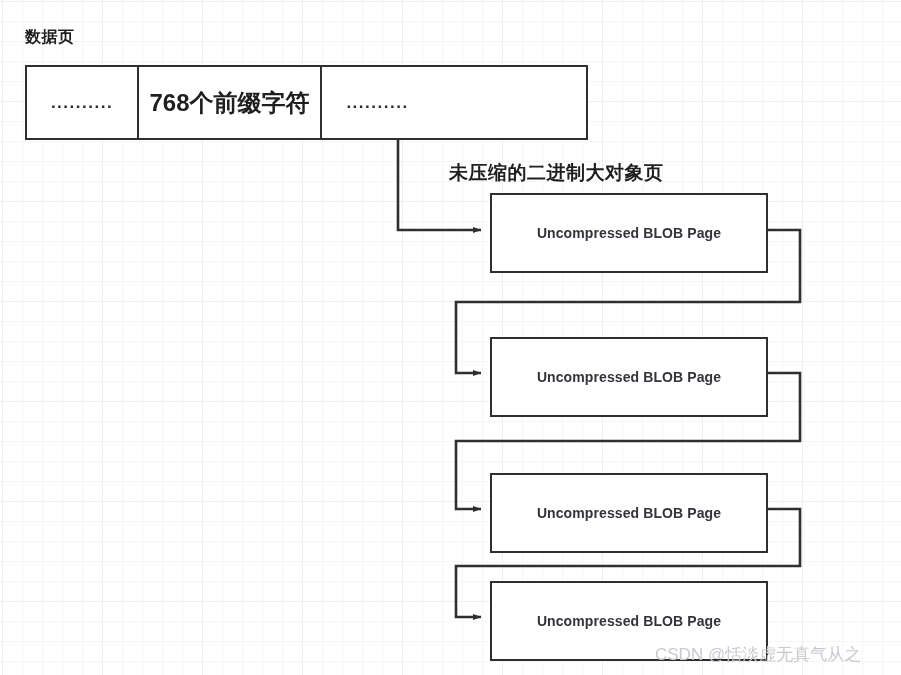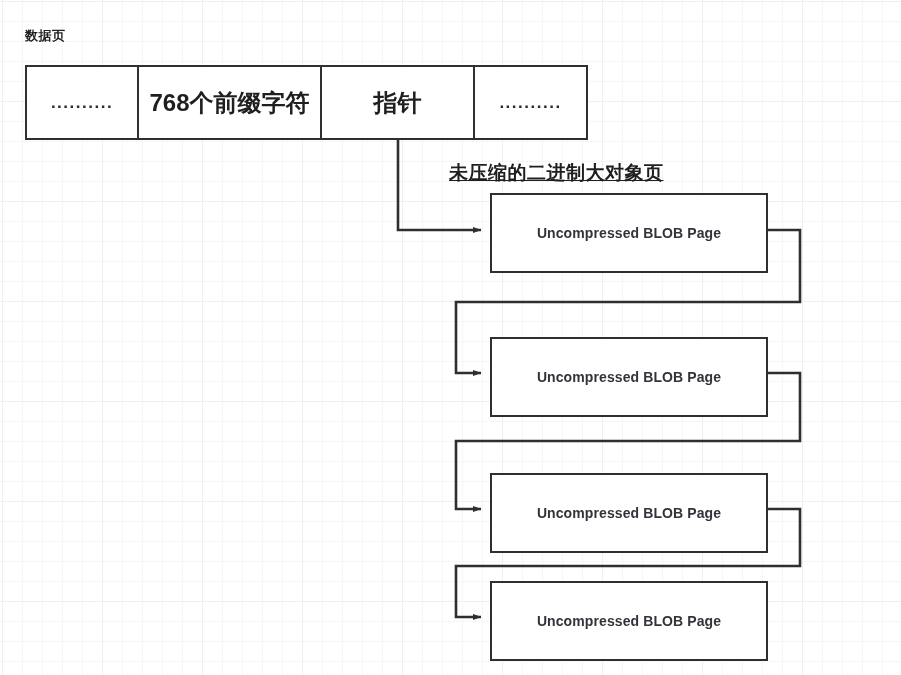--- a/index.html
+++ b/index.html
@@ -26,21 +26,21 @@
     background-size: 100px 100px, 100px 100px, 20px 20px, 20px 20px;
     background-position: 2px 1px, 2px 1px, 2px 1px, 2px 1px;
     overflow: hidden;
   }
 
   
   .page-title {
     position: absolute;
     left: 25px;
     top: 27px;
-    font-size: 13px;
+    font-size: 16px;
     font-weight: bold;
     color: #1f1f1f;
     letter-spacing: 0.5px;
     white-space: nowrap;
   }
 
   
   .datapage-row {
     position: absolute;
     left: 25px;
@@ -78,21 +78,20 @@
   
   .blob-title {
     position: absolute;
     left: 449px;
     top: 160px;
     font-size: 19px;
     font-weight: bold;
     color: #1f1f1f;
     letter-spacing: 0.5px;
     white-space: nowrap;
-    text-decoration: underline;
   }
 
   
   .blob-box {
     position: absolute;
     left: 490px;
     width: 278px;
     height: 80px;
     border: 2px solid #2f2f2f;
     box-sizing: border-box;
@@ -153,25 +152,25 @@
     <path d="M 768,373 L 800,373 L 800,441 L 456,441 L 456,509 L 481,509" fill="none" stroke="#2f2f2f" stroke-width="2.6" marker-end="url(#arrow)"></path>
 
     <path d="M 768,509 L 800,509 L 800,566 L 456,566 L 456,617 L 481,617" fill="none" stroke="#2f2f2f" stroke-width="2.6" marker-end="url(#arrow)"></path>
   </svg>
 
   <div class="page-title">数据页</div>
 
   <div class="datapage-row">
     <div class="cell c0 dots">..........</div>
     <div class="cell c1">768个前缀字符</div>
-    <div class="cell c2">指针</div>
     <div class="cell c3 dots">..........</div>
   </div>
 
   <div class="blob-title">未压缩的二进制大对象页</div>
 
   <div class="blob-box b0">Uncompressed BLOB Page</div>
   <div class="blob-box b1">Uncompressed BLOB Page</div>
   <div class="blob-box b2">Uncompressed BLOB Page</div>
   <div class="blob-box b3">Uncompressed BLOB Page</div>
 
+  <div class="watermark">CSDN @恬淡虚无真气从之</div>
 
 </div>
 
 </body></html>

